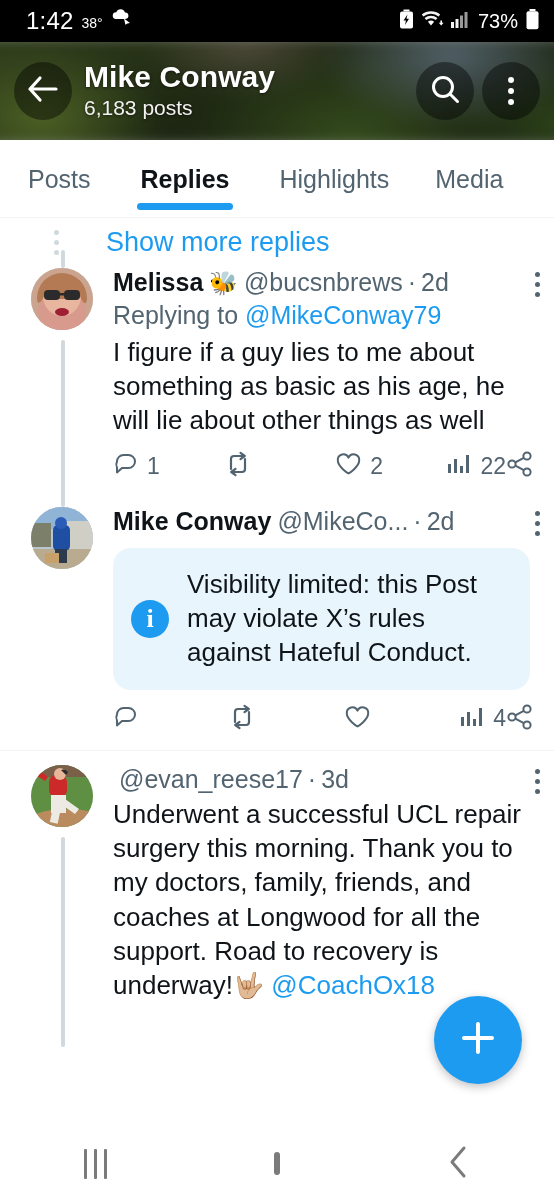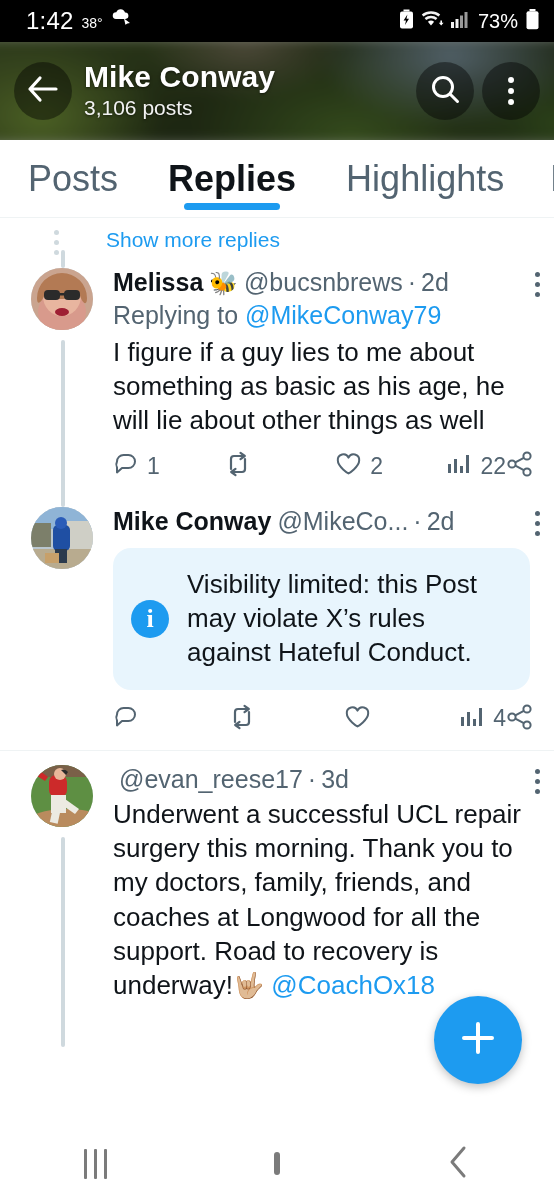--- a/index.html
+++ b/index.html
@@ -67,35 +67,35 @@
   
   .tabs {
     position:absolute; top:140px; left:0; width:554px; height:78px;
     background:#fff; display:flex; align-items:flex-start;
     border-bottom:1px solid #eff3f4; overflow:hidden;
   }
   .tab {
     position:relative; height:78px; display:flex; align-items:center;
     justify-content:center; padding:0 10px; flex:0 0 auto;
   }
-  .tab-label { font-size:36px; color:#536471; line-height:1; white-space:nowrap; }
+  .tab-label { font-size:25px; color:#536471; line-height:1; white-space:nowrap; }
   .tab.active .tab-label { color:#0f1419; font-weight:bold; }
   .tab-underline {
     position:absolute; bottom:8px; left:50%; transform:translateX(-50%);
     width:96px; height:7px; border-radius:4px; background:#1d9bf0;
   }
 
   
   .feed { position:absolute; top:218px; left:0; width:554px; bottom:0; background:#fff; }
 
   .showmore-row { display:flex; padding:8px 0 0 0; height:46px; }
   .showmore-rail { width:106px; flex:0 0 auto; position:relative; }
   .rail-dots { position:absolute; left:54px; top:4px; display:flex; flex-direction:column; gap:5px; }
   .rail-dots i { width:5px; height:5px; border-radius:50%; background:#cfd9de; display:block; }
-  .showmore-link { font-size:21px; color:#1d9bf0; line-height:1.1; padding-top:2px; }
+  .showmore-link { font-size:27px; color:#1d9bf0; line-height:1.1; padding-top:2px; }
 
   .tweet { display:flex; position:relative; padding:0 14px 0 7px; }
   .tw-left { width:106px; flex:0 0 auto; position:relative; }
   .avatar {
     position:absolute; left:24px; top:0; width:62px; height:62px;
     border-radius:50%; overflow:hidden; background:#ccd6dd;
   }
   .thread-line {
     position:absolute; left:54px; width:4px; background:#cfd9de; border-radius:2px;
   }
@@ -221,21 +221,21 @@
     <div class="hdr-row">
       <div class="circ-btn">
         <span>
           <svg width="32" height="28" viewBox="0 0 32 28">
             <path d="M13 3 L3 14 L13 25 M3 14 H29" stroke="#fff" stroke-width="3.2" fill="none" stroke-linecap="round" stroke-linejoin="round"></path>
           </svg>
         </span>
       </div>
       <div class="hdr-titles">
         <div class="hdr-name">Mike Conway</div>
-        <div class="hdr-sub">3,106 posts</div>
+        <div class="hdr-sub">6,183 posts</div>
       </div>
       <div class="hdr-actions">
         <div class="circ-btn">
           <span>
             <svg width="32" height="32" viewBox="0 0 32 32">
               <circle cx="14" cy="14" r="9.5" stroke="#fff" stroke-width="3" fill="none"></circle>
               <path d="M21 21 L28.5 28.5" stroke="#fff" stroke-width="3" stroke-linecap="round"></path>
             </svg>
           </span>
         </div>

